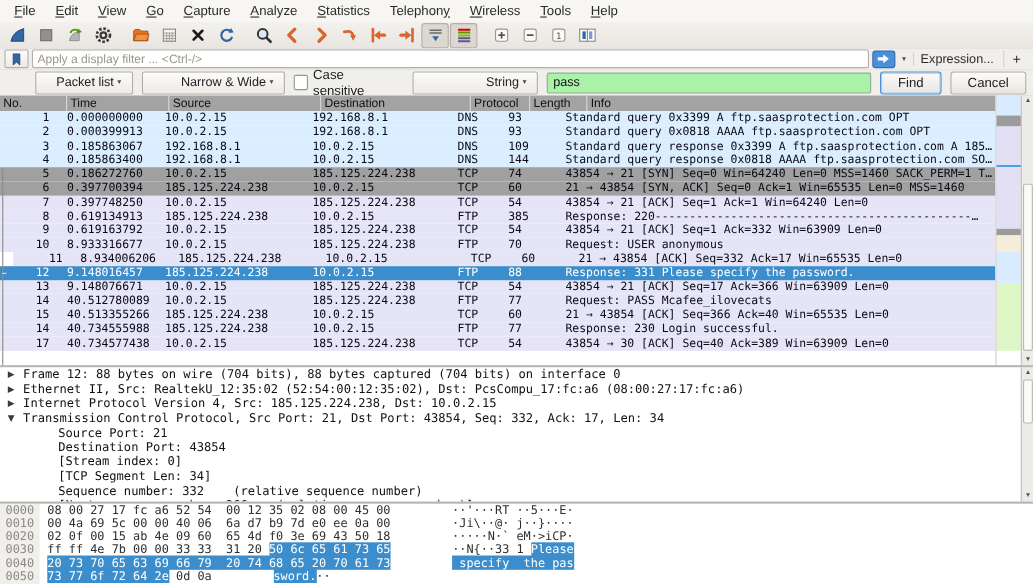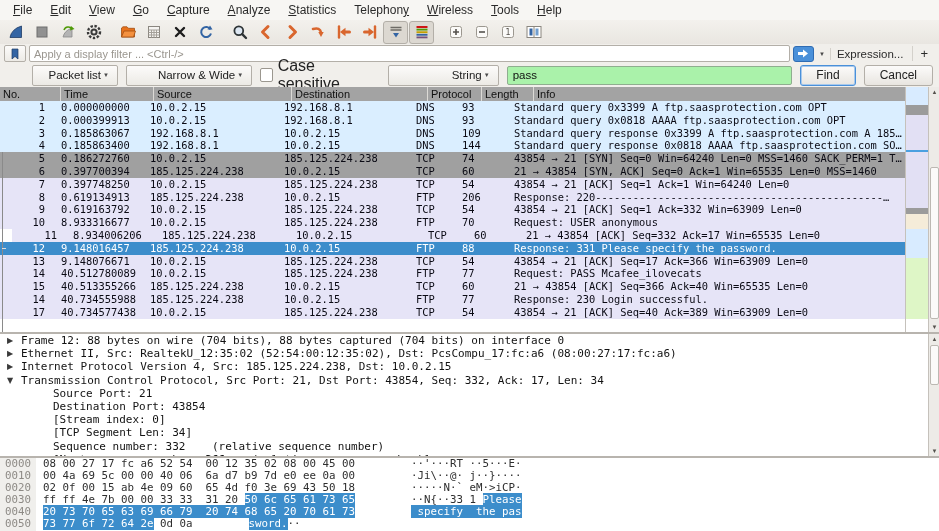--- a/index.html
+++ b/index.html
@@ -32,21 +32,21 @@
   .plus-label{font-size:13px;color:#2b2b2b;padding:0 7px;border-left:1px solid #d4d1cb}
   
   .findbar{position:absolute;top:63px;left:0;right:0;height:24px;background:#f1efeb;
            border-bottom:1px solid #b8b4ae;display:flex;align-items:center;padding:0 6px;gap:8px}
   .dropdown{height:19px;background:linear-gradient(#fcfbfa,#eceae5);border:1px solid #b3afa8;
             border-radius:2px;display:flex;align-items:center;justify-content:flex-end;
             font-size:11.5px;color:#222;padding:0 6px}
   .dd-scope{width:82px;margin-left:26px}
   .dd-chartype{width:128px;}
   .dd-searchtype{width:110px;margin-left:12px}
-  .checkwrap{display:flex;align-items:center;gap:5px;font-size:16px;color:#222}
+  .checkwrap{display:flex;align-items:center;gap:5px;font-size:12px;color:#222}
   .checkbox{width:12px;height:12px;background:#fff;border:1px solid #9b978f;border-radius:2px}
   .find-input{width:312px;height:17px;border:1px solid #8fae8f;border-radius:2px;
               font-family:"Liberation Sans",sans-serif;font-size:11.5px;color:#111;padding:0 5px;outline:none}
   .btn{height:19px;border:1px solid #b3afa8;border-radius:3px;background:linear-gradient(#fcfbfa,#e8e5e0);
        font-size:12px;color:#222;display:flex;align-items:center;padding:0 15px}
   .btn.default{border:1px solid #4a90d9;box-shadow:0 0 0 1px #a8c9ec inset}
   
   .plist-header{position:absolute;top:87px;left:0;width:905px;height:14px;background:#a3a3a3;
                 border-bottom:1px solid #c5c1bb;display:flex;font-size:11px;color:#111;overflow:hidden}
   .hcell{border-right:1px solid #dcdad6;padding-left:3px;white-space:pre;overflow:hidden;line-height:14px}
@@ -351,21 +351,21 @@
       <div class="cell c-proto">TCP</div>
       <div class="cell c-len">54</div>
       <div class="cell c-info">43854 → 21 [ACK] Seq=1 Ack=1 Win=64240 Len=0</div>
     </div>
     <div class="prow" style="background: rgb(230, 228, 247); color: rgb(10, 10, 20);">
       <div class="cell c-no">8</div>
       <div class="cell c-time">0.619134913</div>
       <div class="cell c-src">185.125.224.238</div>
       <div class="cell c-dst">10.0.2.15</div>
       <div class="cell c-proto">FTP</div>
-      <div class="cell c-len">206</div>
+      <div class="cell c-len">385</div>
       <div class="cell c-info">Response: 220----------------------------------------------…</div>
     </div>
     <div class="prow" style="background: rgb(230, 228, 247); color: rgb(10, 10, 20);">
       <div class="cell c-no">9</div>
       <div class="cell c-time">0.619163792</div>
       <div class="cell c-src">10.0.2.15</div>
       <div class="cell c-dst">185.125.224.238</div>
       <div class="cell c-proto">TCP</div>
       <div class="cell c-len">54</div>
       <div class="cell c-info">43854 → 21 [ACK] Seq=1 Ack=332 Win=63909 Len=0</div>
@@ -433,21 +433,21 @@
       <div class="cell c-len">77</div>
       <div class="cell c-info">Response: 230 Login successful.</div>
     </div>
     <div class="prow" style="background: rgb(230, 228, 247); color: rgb(10, 10, 20);">
       <div class="cell c-no">17</div>
       <div class="cell c-time">40.734577438</div>
       <div class="cell c-src">10.0.2.15</div>
       <div class="cell c-dst">185.125.224.238</div>
       <div class="cell c-proto">TCP</div>
       <div class="cell c-len">54</div>
-      <div class="cell c-info">43854 → 21 [ACK] Seq=40 Ack=389 Win=63909 Len=0</div>
+      <div class="cell c-info">43854 → 30 [ACK] Seq=40 Ack=389 Win=63909 Len=0</div>
     </div>
     <div class="prow" style="background: rgb(230, 228, 247); color: rgb(10, 10, 20); margin-top: 35px;">
       <div class="cell c-no">18</div>
       <div class="cell c-time">40.734768376</div>
       <div class="cell c-src">10.0.2.15</div>
       <div class="cell c-dst">185.125.224.238</div>
       <div class="cell c-proto">FTP</div>
       <div class="cell c-len">60</div>
       <div class="cell c-info">Request: SYST</div>
     </div>

